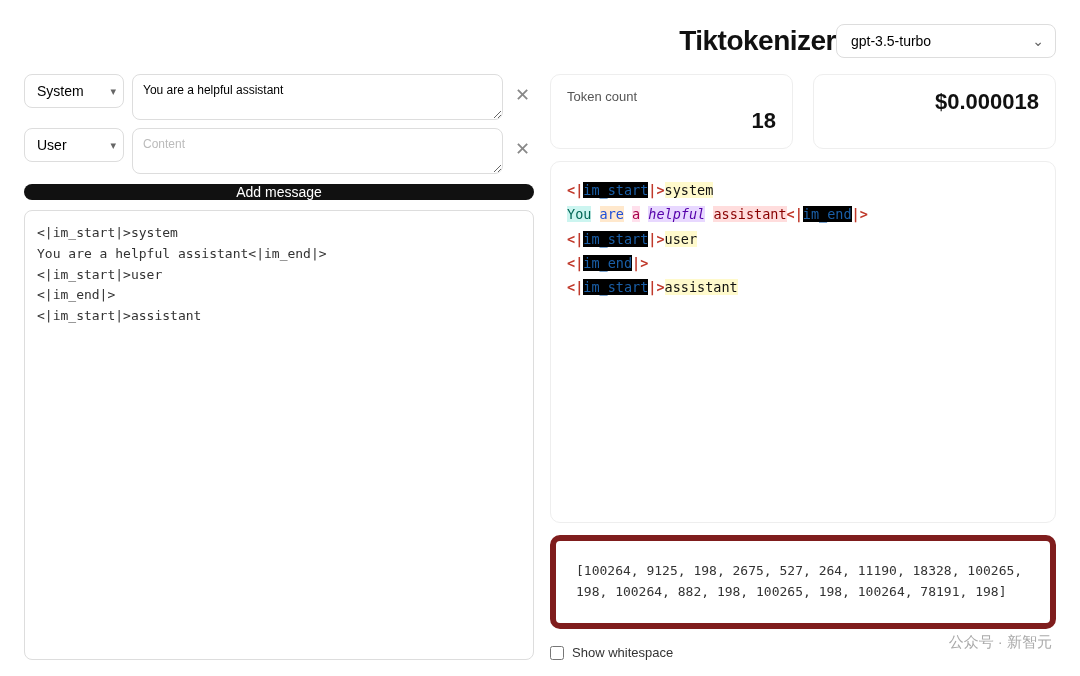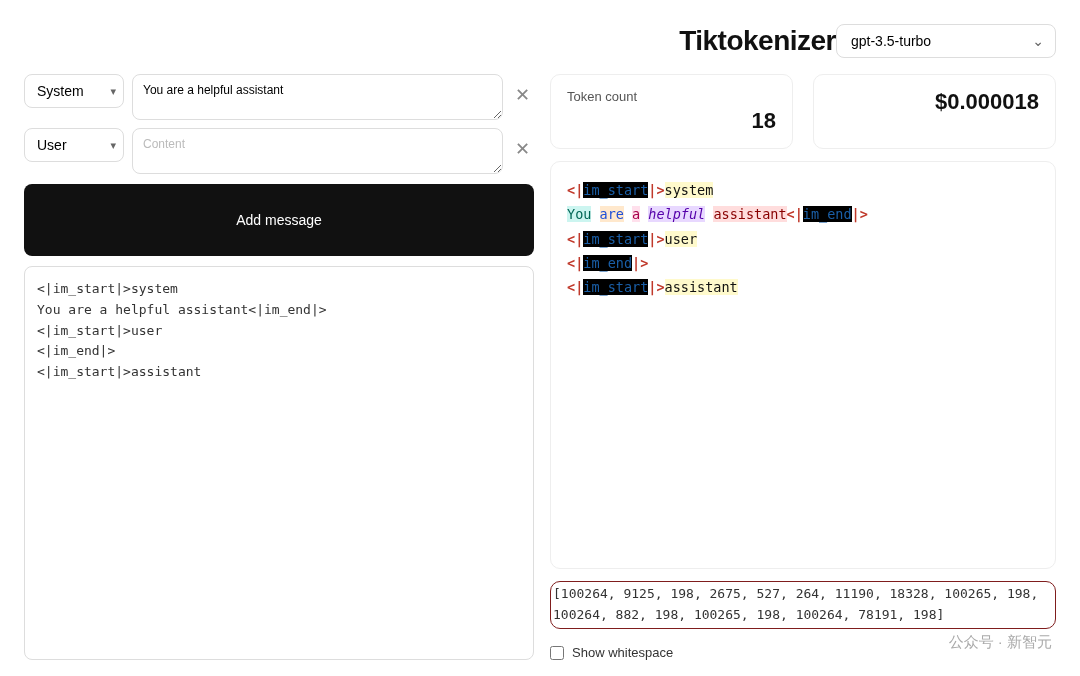--- a/index.html
+++ b/index.html
@@ -117,21 +117,21 @@
       align-items: center;
       justify-content: center;
       flex-shrink: 0;
       margin-top: 6px;
     }
     .add-message-btn {
       background: #111;
       color: #fff;
       border: none;
       border-radius: 8px;
-      padding: 28px;
+      padding: 0;
       font-size: 14px;
       font-weight: 500;
       cursor: pointer;
       width: 100%;
     }
     .token-text-area {
       flex: 1;
       border: 1px solid #ddd;
       border-radius: 8px;
       padding: 12px;
@@ -187,23 +187,23 @@
     .t-blue { background: #000000; color: #1a5fa8; }
     .t-pink { background: #ffe0ec; color: #a8004a; }
     .t-purple { background: #e8d8ff; color: #5500aa; font-style: italic; }
     .t-teal { background: #ccf5f0; color: #006655; }
     .t-orange { background: #ffe8cc; color: #1d4ed8; }
     .t-red-border { background: #ffdddd; color: #880000; }
 
     .token-bracket { color: #c0392b; font-weight: 600; }
 
     .ids-card {
-      border: 1px solid #7f1d1d;
+      border: 6px solid #7f1d1d;
       border-radius: 10px;
-      padding: 2px;
+      padding: 20px;
     }
     .ids-text {
       font-family: monospace;
       font-size: 13px;
       color: #333;
       line-height: 1.6;
       word-break: break-all;
     }
     .bottom-bar {
       display: flex;

